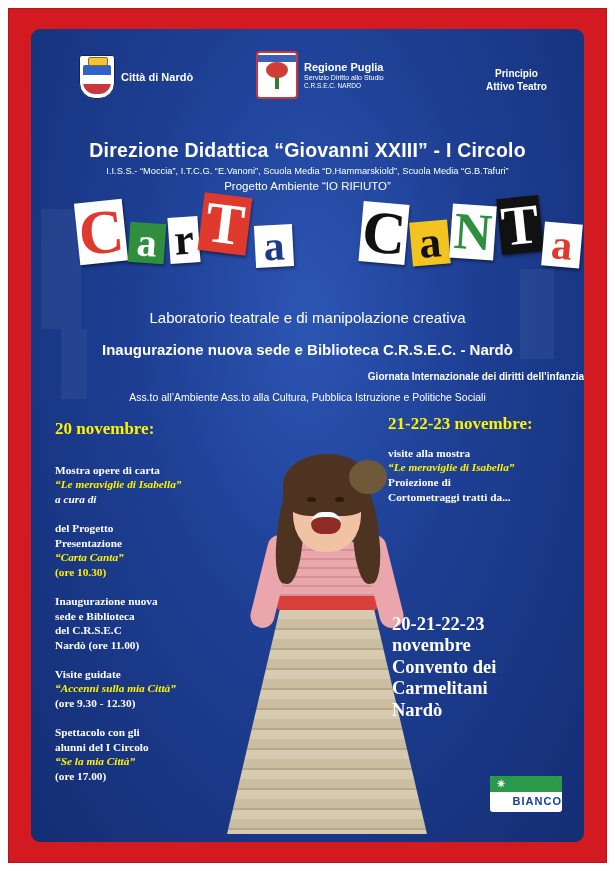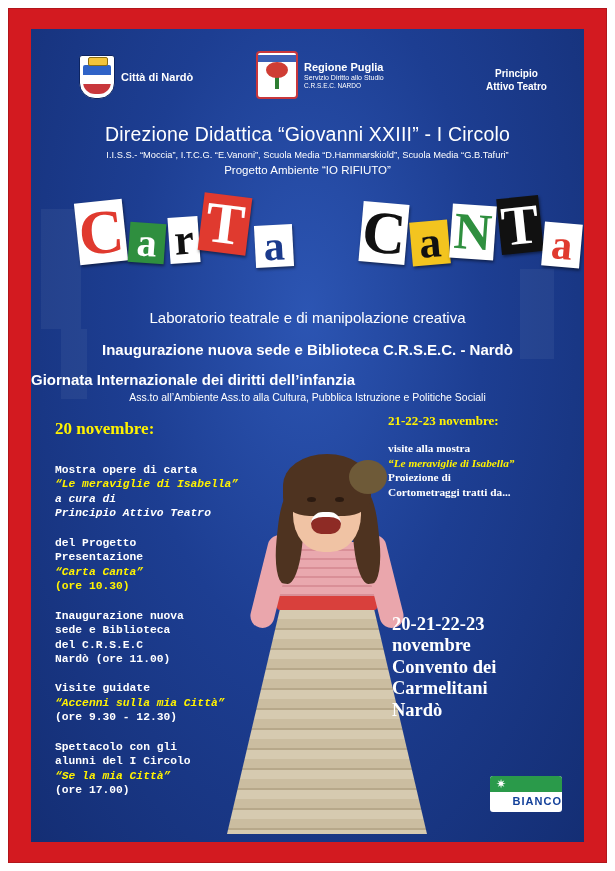--- a/index.html
+++ b/index.html
@@ -29,20 +29,21 @@
   .inner {
     position: absolute;
     left: 22px;
     top: 20px;
     right: 22px;
     bottom: 20px;
     background: #1b3a8c;
     background-image:
       radial-gradient(ellipse at 50% 35%, #2c55b3 0%, #1d3e92 45%, #142e74 100%);
     overflow: hidden;
+    border-radius: 9px;
   }
   
   .bgblock {
     position: absolute;
     background: rgba(255,255,255,0.05);
   }
 
   
   .header {
     position: absolute;
@@ -124,22 +125,23 @@
 
   
   .titleblock {
     position: absolute;
     top: 94px; left: 0; width: 100%;
     text-align: center;
     color: #ffffff;
   }
   .t-main {
     font-size: 19.5px;
-    font-weight: normal;
+    font-weight: bold;
     letter-spacing: .2px;
+    margin-top: 16px;
   }
   .t-schools {
     font-size: 9.3px;
     margin-top: 4px;
   }
   .t-project {
     font-size: 11.5px;
     margin-top: 4px;
   }
 
@@ -173,23 +175,23 @@
     position: absolute;
     top: 312px; width: 100%;
     text-align: center;
     color: #ffffff;
     font-size: 15px;
     font-weight: bold;
   }
   .sub3 {
     position: absolute;
     top: 342px; width: 100%;
-    text-align: left;
-    color: #ffffff;
-    font-size: 15px;
+    text-align: right;
+    color: #ffffff;
+    font-size: 10px;
     font-weight: bold;
   }
   .sub4 {
     position: absolute;
     top: 362px; width: 100%;
     text-align: center;
     color: #ffffff;
     font-size: 10.5px;
   }
 
@@ -200,37 +202,37 @@
     top: 390px;
     width: 185px;
     font-family: "Liberation Serif", serif;
   }
   .date-head {
     color: #fff200;
     font-size: 17px;
     font-weight: bold;
     margin-bottom: 24px;
   }
-  .evt { margin-bottom: 15px; font-size: 11.3px; line-height: 1.28; font-family: Liberation Mono, monospace; }
+  .evt { margin-bottom: 15px; font-size: 11.3px; line-height: 1.28; }
   .evt .l-white { color: #ffffff; font-weight: bold; }
   .evt .l-yellow { color: #fff200; font-weight: bold; }
   .evt .l-ital { color: #fff200; font-style: italic; font-weight: bold; }
   .evt .l-ital-w { color: #ffffff; font-style: italic; font-weight: bold; }
 
   
   .col-right {
     position: absolute;
     right: 18px;
     top: 385px;
     width: 178px;
     font-family: "Liberation Serif", serif;
   }
   .r-date {
     color: #fff200;
-    font-size: 13px;
+    font-size: 17px;
     font-weight: bold;
     line-height: 1.15;
     margin-bottom: 12px;
   }
   .r-body { color: #ffffff; font-size: 11.3px; line-height: 1.3; font-weight: bold; }
   .r-body .it { color: #fff200; font-style: italic; }
   .r-big {
     position: absolute;
     top: 200px;
     left: 4px;
@@ -446,21 +448,20 @@
       <div class="mouth"></div>
     </div>
 
     <div class="col-left">
       <div class="date-head">20 novembre:</div>
 
       <div class="evt">
         <div class="l-white">Mostra opere di carta</div>
         <div class="l-ital">“Le meraviglie di Isabella”</div>
         <div class="l-ital-w">a cura di</div>
-        <div class="l-ital-w">Principio Attivo Teatro</div>
       </div>
 
       <div class="evt">
         <div class="l-white">del Progetto</div>
         <div class="l-white">Presentazione</div>
         <div class="l-ital">“Carta Canta”</div>
         <div class="l-yellow">(ore 10.30)</div>
       </div>
 
       <div class="evt">

